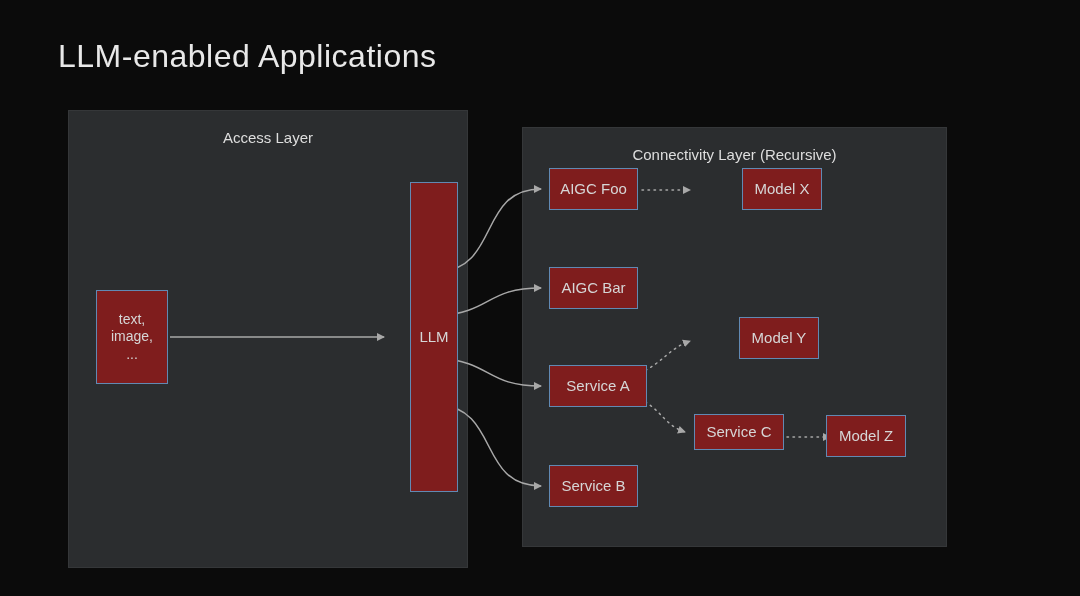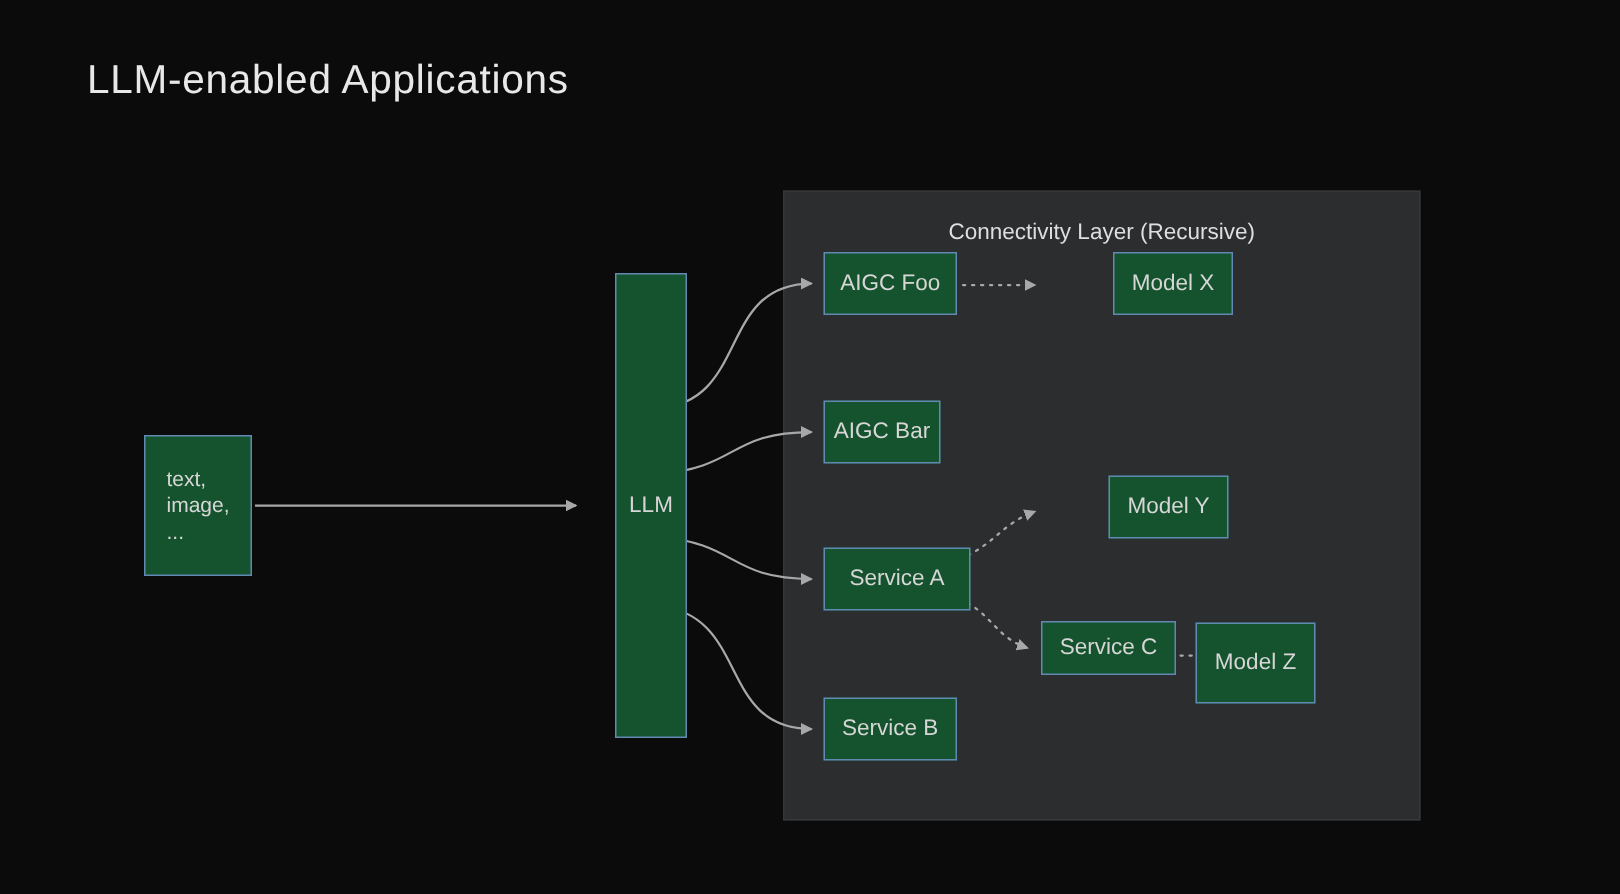--- a/index.html
+++ b/index.html
@@ -13,21 +13,21 @@
     width: 1080px;
     height: 596px;
     background: #0b0b0b;
     overflow: hidden;
   }
   .title {
     position: absolute;
     left: 58px;
     top: 38px;
     margin: 0;
-    font-size: 27px;
+    font-size: 32px;
     font-weight: 400;
     letter-spacing: 0.5px;
     color: #e8e8e8;
   }
   .panel {
     position: absolute;
     background: #2b2d2f;
     border: 1px solid #353739;
     box-sizing: border-box;
   }
@@ -48,39 +48,39 @@
     top: 18px;
     left: 0;
     width: 100%;
     text-align: center;
     font-size: 15px;
     color: #dedede;
   }
   .node {
     position: absolute;
     box-sizing: border-box;
-    background: #14532d;
+    background: #7f1d1d;
     border: 1px solid #6189b3;
     color: #d6d6d6;
     font-size: 15px;
     display: flex;
     align-items: center;
     justify-content: center;
-    text-align: left;
+    text-align: center;
     line-height: 1.25;
   }
   .node-input   { left: 96px;  top: 290px; width: 72px;  height: 94px; font-size: 14px; white-space: pre-line; }
   .node-llm     { left: 390px; top: 182px; width: 48px;  height: 310px; margin-left: 20px; }
   .node-aigc-foo  { left: 549px; top: 168px; width: 89px; height: 42px; }
   .node-model-x   { left: 699px; top: 168px; width: 80px; height: 42px; margin-left: 43px; }
-  .node-aigc-bar  { left: 549px; top: 267px; width: 78px; height: 42px; }
+  .node-aigc-bar  { left: 549px; top: 267px; width: 89px; height: 42px; }
   .node-model-y   { left: 699px; top: 317px; width: 80px; height: 42px; margin-left: 40px; }
   .node-service-a { left: 549px; top: 365px; width: 98px; height: 42px; }
   .node-service-c { left: 694px; top: 414px; width: 90px; height: 36px; }
-  .node-model-z   { left: 797px; top: 415px; width: 80px; height: 54px; }
+  .node-model-z   { left: 826px; top: 415px; width: 80px; height: 42px; }
   .node-service-b { left: 549px; top: 465px; width: 89px; height: 42px; }
   .arrows {
     position: absolute;
     left: 0;
     top: 0;
     width: 1080px;
     height: 596px;
     pointer-events: none;
   }
   .edge-solid {
@@ -96,20 +96,23 @@
     stroke-linecap: round;
   }
 </style>
 </head>
 <body>
 
 <div class="slide">
 
   <h1 class="title">LLM-enabled Applications</h1>
 
+  <div class="panel panel-access">
+    <div class="panel-label">Access Layer</div>
+  </div>
 
   <div class="panel panel-connectivity">
     <div class="panel-label">Connectivity Layer (Recursive)</div>
   </div>
 
   <svg class="arrows" viewBox="0 0 1080 596">
     <defs>
       <marker id="arrowhead" markerWidth="8" markerHeight="8" refX="7" refY="4" orient="auto" markerUnits="userSpaceOnUse">
         <path d="M0,0 L8,4 L0,8 Z" fill="#a8a8a8"></path>
       </marker>

